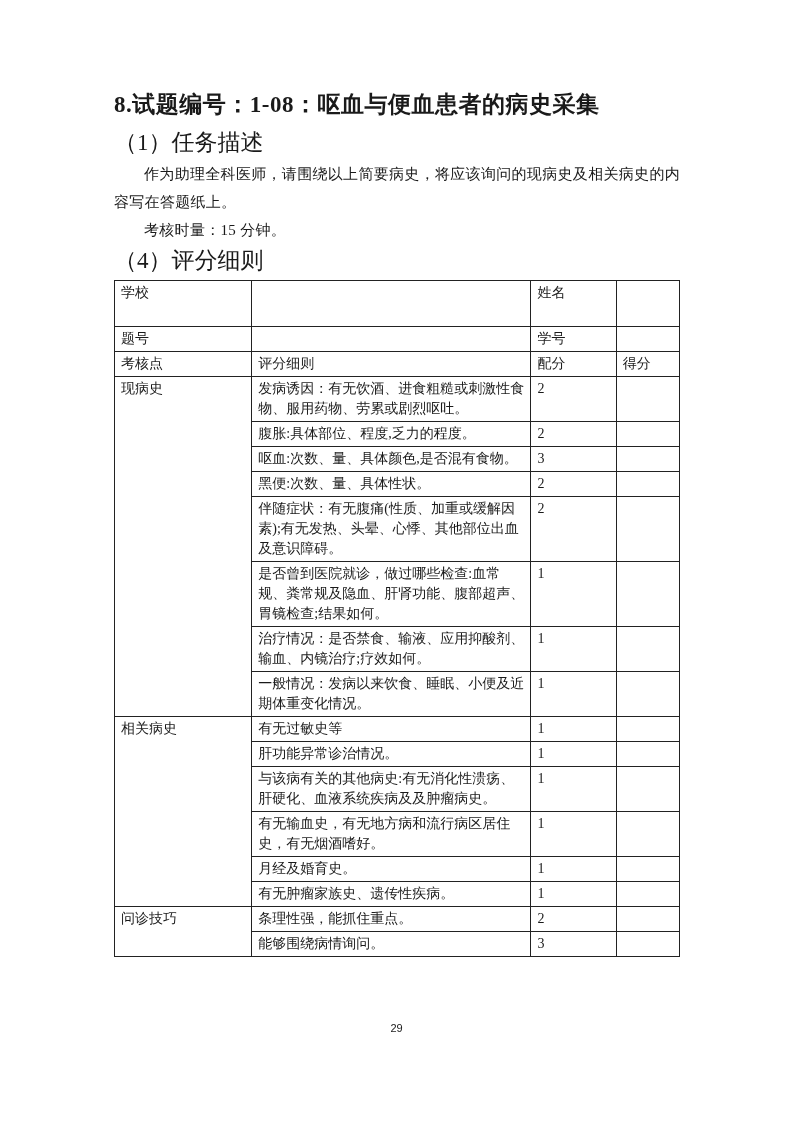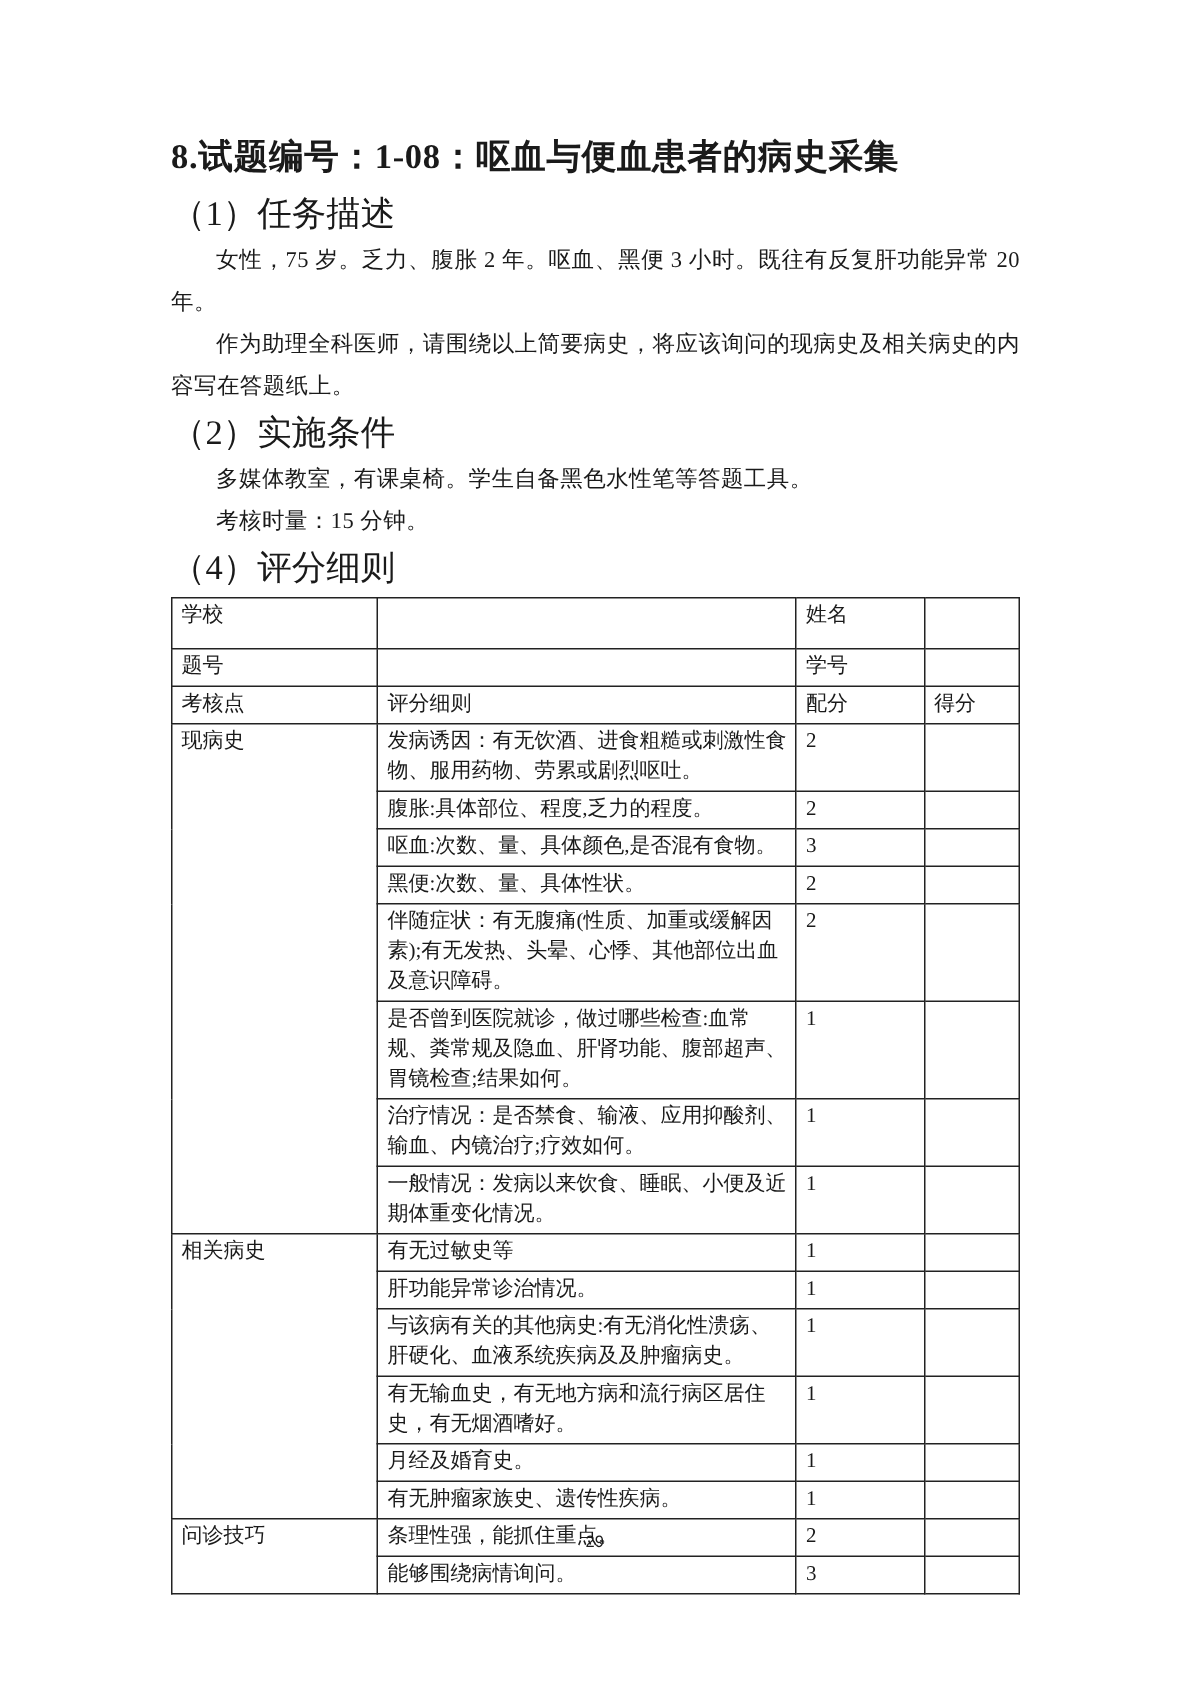--- a/index.html
+++ b/index.html
@@ -50,21 +50,21 @@
   }
   table.scoring td {
     border: 1px solid #222;
     font-size: 14px;
     line-height: 20px;
     padding: 2px 6px;
     vertical-align: top;
     text-align: left;
     word-break: break-all;
   }
-  tr.info-row-1 td { height: 34px; }
+  tr.info-row-1 td { height: 46px; }
   tr.info-row-2 td { height: 23px; }
   tr.header-row td { height: 23px; }
   td.category-cell { vertical-align: top; margin-top: 19px; }
   .footer-pageno {
     position: absolute;
     left: 0; right: 0;
     top: 1022px;
     text-align: center;
     font-size: 11px;
     font-family: "Liberation Sans", "DejaVu Sans", sans-serif;
@@ -74,28 +74,23 @@
 </head>
 <body>
 
 <div class="page">
   <div class="content">
 
     <h1 class="doc-title">8.试题编号：1-08：呕血与便血患者的病史采集</h1>
 
     <div>
       <h2 class="sec-heading">（1）任务描述</h2>
-      <p class="para">女性，75 岁。乏力、腹胀 2 年。呕血、黑便 3 小时。既往有反复肝功能异常 20 年。</p>
       <p class="para">作为助理全科医师，请围绕以上简要病史，将应该询问的现病史及相关病史的内容写在答题纸上。</p>
     </div>
 
-    <div>
-      <h2 class="sec-heading">（2）实施条件</h2>
-      <p class="para">多媒体教室，有课桌椅。学生自备黑色水性笔等答题工具。</p>
-    </div>
 
     <div>
       <p class="para">考核时量：15 分钟。</p>
     </div>
 
     <div>
       <h2 class="sec-heading">（4）评分细则</h2>
     </div>
 
     <table class="scoring">

